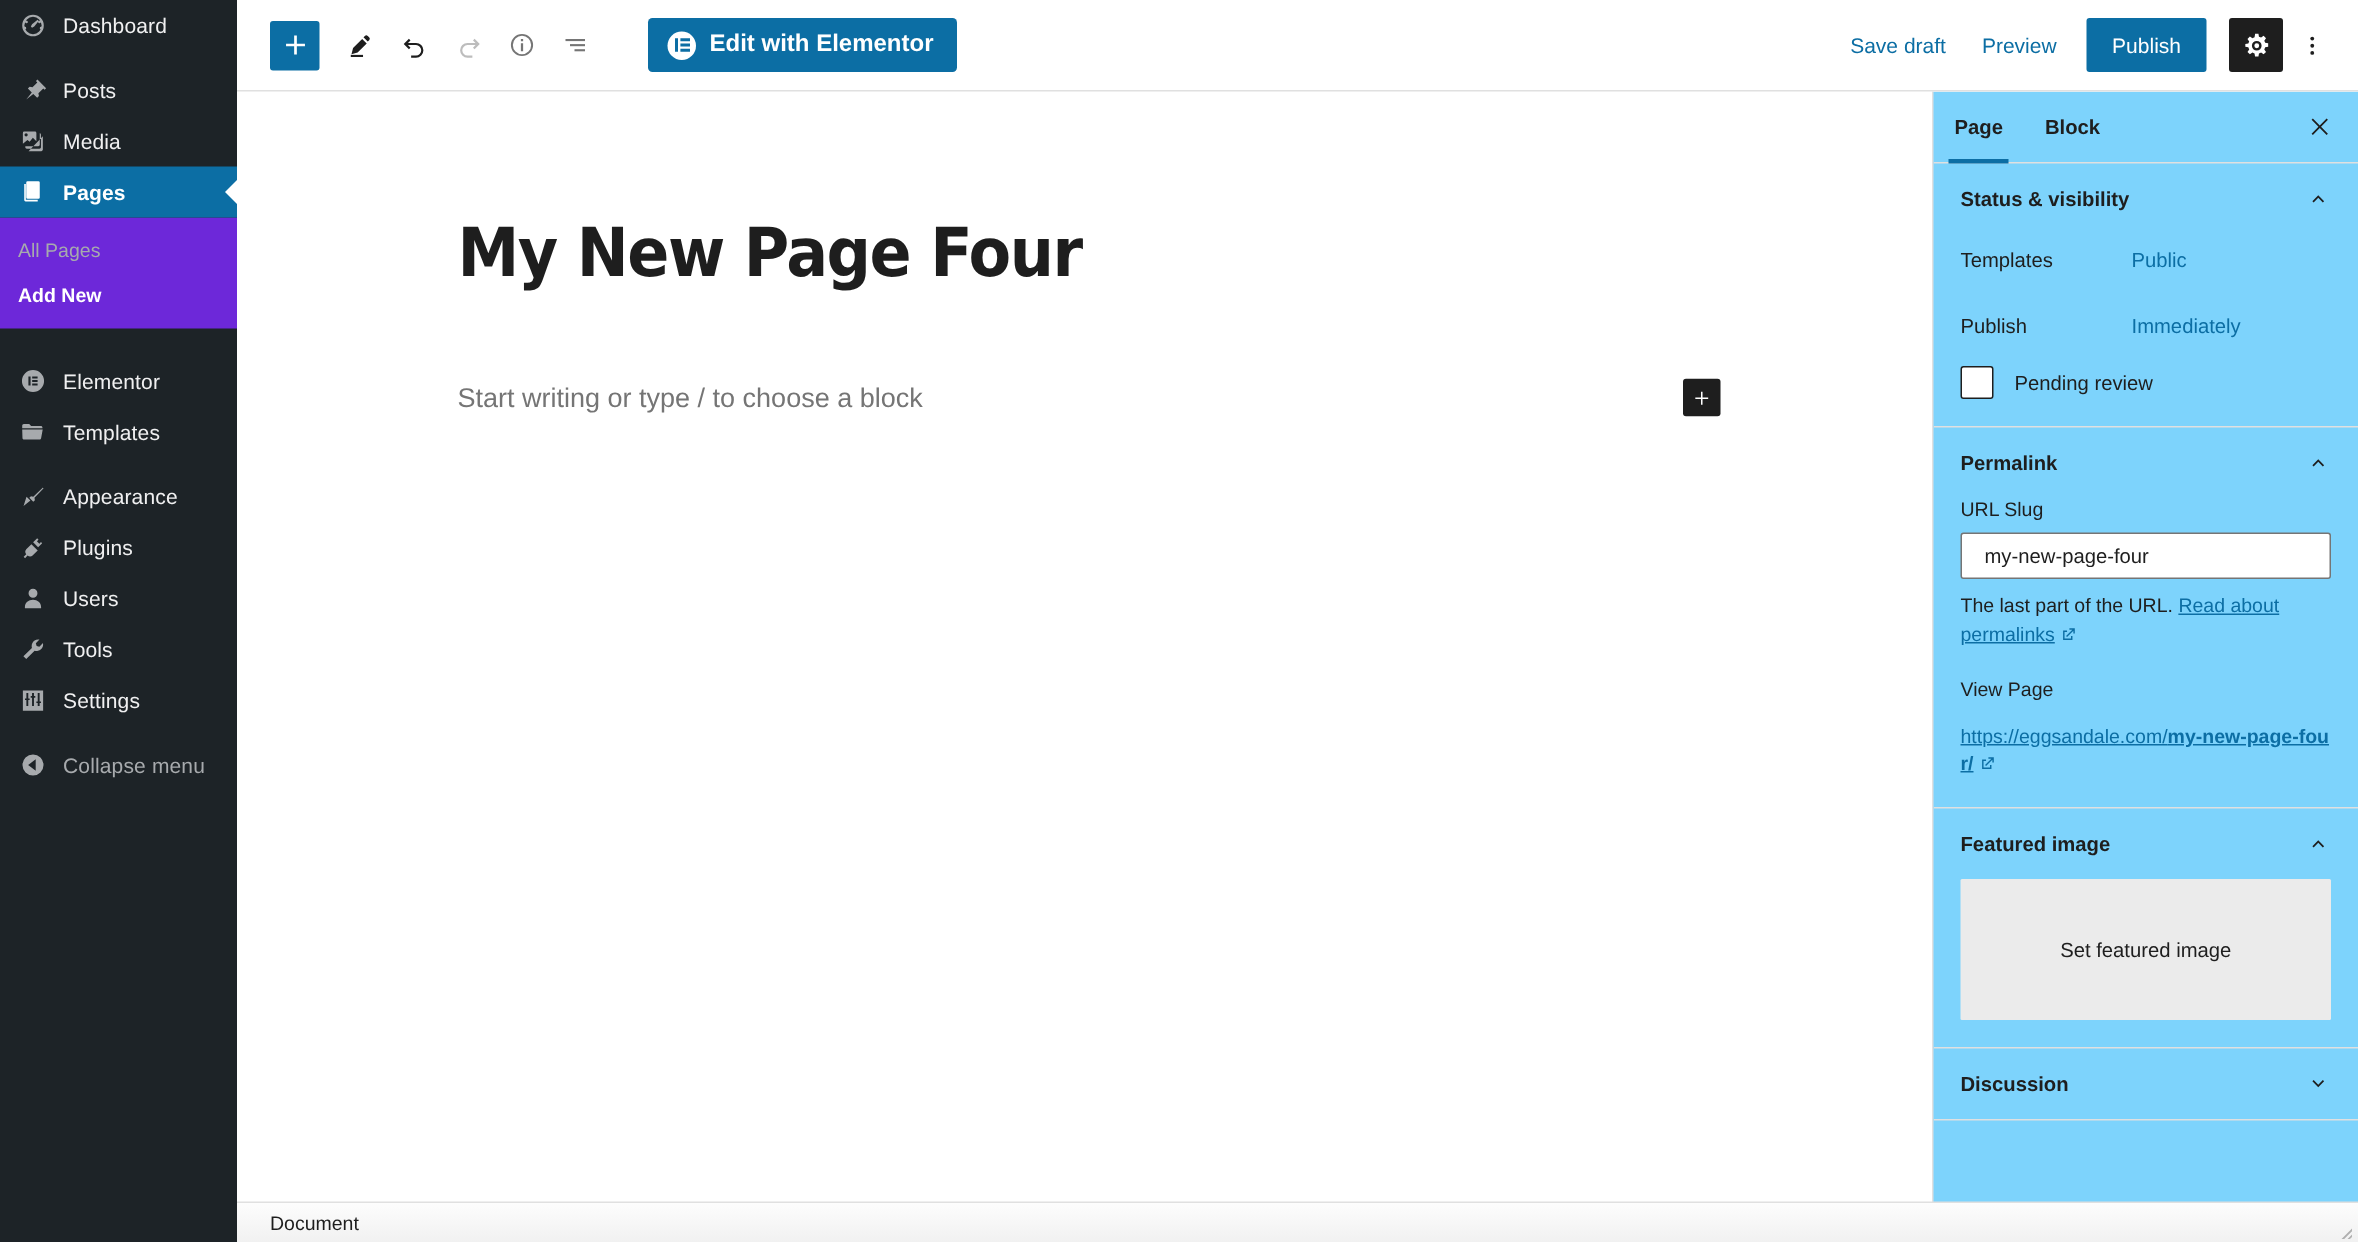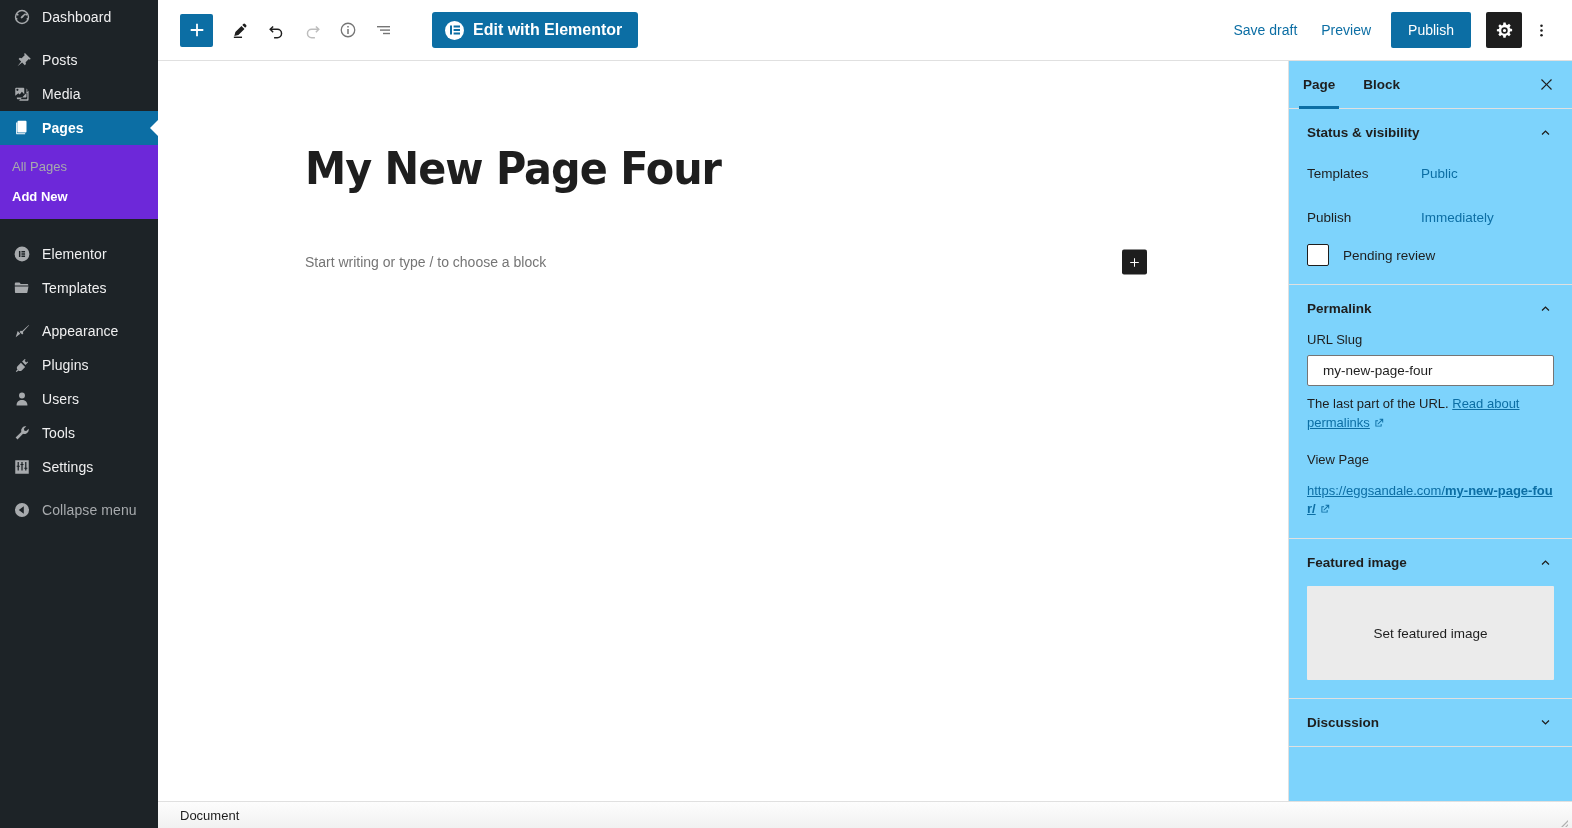--- a/index.html
+++ b/index.html
@@ -122,21 +122,21 @@
     font-family: "DejaVu Sans", sans-serif;
     font-size: 45px; font-weight: 700; color: #1e1e1e;
     letter-spacing: -1.1px; line-height: 1.15;
     transform: scaleX(0.92); transform-origin: left center;
   }
   .block-row {
     position: relative; margin-top: 56px; margin-left: 147px;
     width: 980px; display: flex; align-items: center;
   }
   .para-placeholder {
-    font-size: 14px; color: #757575; line-height: 1.6;
+    font-size: 18px; color: #757575; line-height: 1.6;
     font-family: "Liberation Sans", sans-serif;
   }
   .appender {
     position: absolute; left: 817px; top: 50%; transform: translateY(-50%);
     width: 25px; height: 25px; background: #1e1e1e; border: none;
     border-radius: 2px; cursor: pointer;
     display: flex; align-items: center; justify-content: center;
   }
   .appender svg { fill: #fff; }
 

